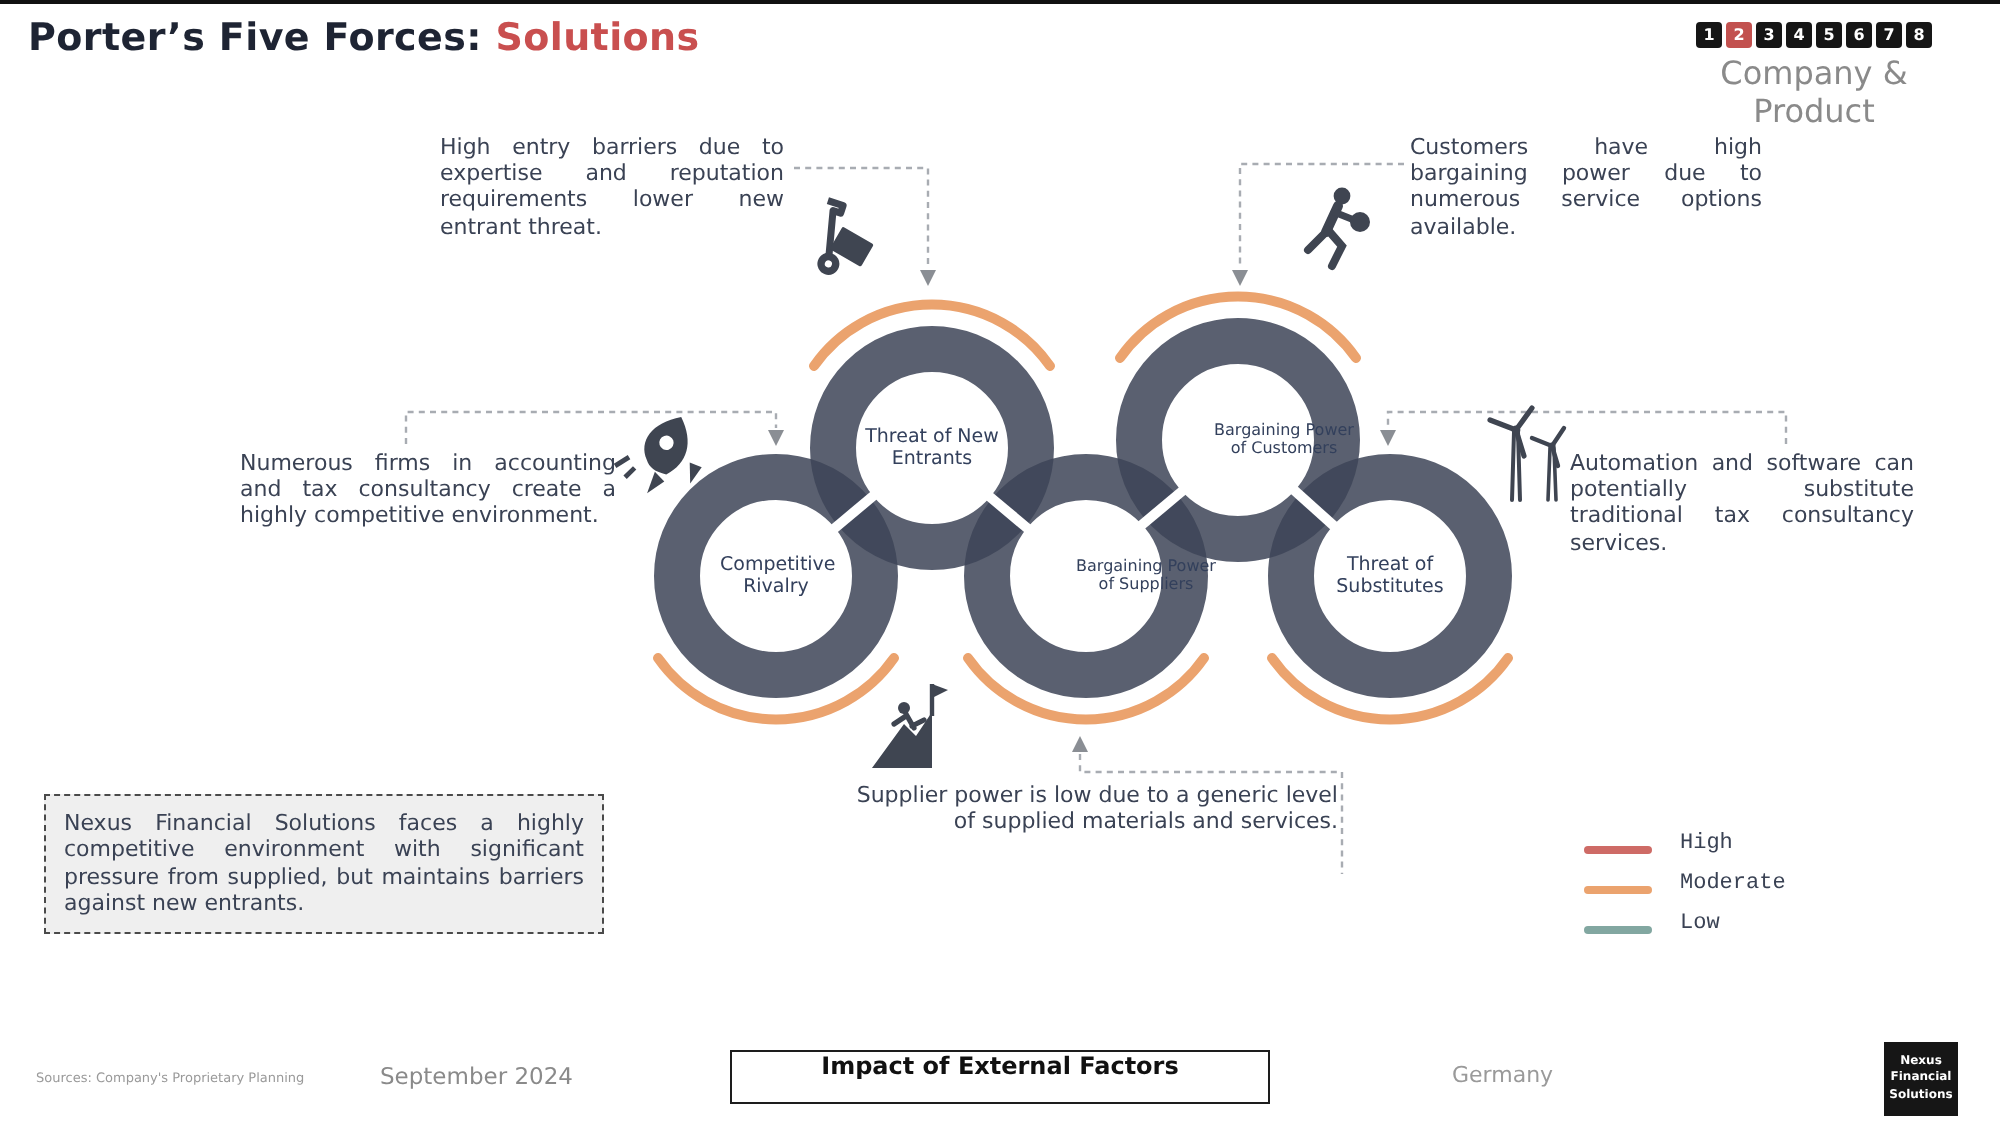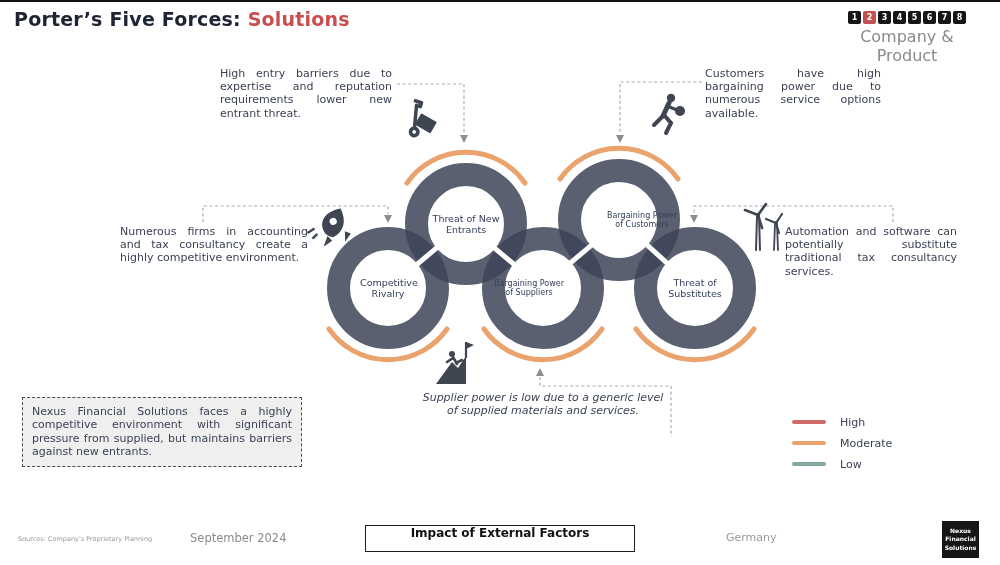--- a/index.html
+++ b/index.html
@@ -20,21 +20,21 @@
   .pager-caption{position:absolute;left:848px;top:27px;width:118px;text-align:center;
     font-size:16px;color:#8A8A8A;}
   
   svg.layer{position:absolute;left:0;top:0;}
   .force-label{position:absolute;transform:translate(-50%,-50%);text-align:center;
     color:#33405C;line-height:1.18;font-weight:400;}
   .annot{position:absolute;font-size:11px;line-height:1.2;color:#3A4254;
     text-align:justify;text-justify:inter-word;}
   
   .legend{position:absolute;left:792px;top:416px;}
-  .legend .row{display:flex;align-items:center;gap:14px;margin-bottom:8px;}
+  .legend .row{display:flex;align-items:flex-end;gap:14px;margin-bottom:8px;font-family:Liberation Mono, monospace;}
   .legend .lab{font-size:11px;color:#3A4254;}
   
   .insight{position:absolute;left:22px;top:397px;width:260px;background:#EFEFEF;
     border:1.5px dashed #4A4A4A;padding:7px 9px;font-size:11px;line-height:1.22;
     color:#3A4254;text-align:justify;text-justify:inter-word;}
   
   .f-sources{position:absolute;left:18px;top:535px;font-size:6.5px;color:#9A9A9A;}
   .f-date{position:absolute;left:190px;top:531px;font-size:11.5px;color:#8A8A8A;}
   .f-box{position:absolute;left:365px;top:525px;width:268px;height:25px;border:1.5px solid #1d1d1d;
     display:flex;align-items:flex-start;justify-content:center;font-size:12px;font-weight:bold;color:#111;background:#fff;}
@@ -149,29 +149,29 @@
       <path d="M30 2 L30 18" fill="none" stroke-width="2.2"></path>
       <path d="M30 2 L38 5 L30 9 Z" stroke="none"></path>
       <circle cx="16" cy="14" r="3" stroke="none"></circle>
       <path d="M17 17 L21 24 M17 18 L11 22 M20 23 L26 20" fill="none" stroke-width="2.6" stroke-linecap="round"></path>
     </g>
   </g>
 </svg>
 
 <div class="force-label" style="left:388px;top:288px;width:56px;font-size:9.5px;">Competitive Rivalry</div>
 <div class="force-label" style="left:466px;top:224px;width:84px;font-size:9.5px;">Threat of New Entrants</div>
-<div class="force-label" style="left:529px;top:288px;width:74px;font-size:8px;">Bargaining Power of Suppliers</div>
+<div class="force-label" style="left:573px;top:288px;width:74px;font-size:8px;">Bargaining Power of Suppliers</div>
 <div class="force-label" style="left:619px;top:220px;width:78px;font-size:8px;margin-left:23px;">Bargaining Power of Customers</div>
 <div class="force-label" style="left:695px;top:288px;width:70px;font-size:9.5px;">Threat of Substitutes</div>
 
 <div class="annot" style="left:220px;top:67px;width:172px;">High entry barriers due to expertise and reputation requirements lower new entrant threat.</div>
 <div class="annot" style="left:705px;top:67px;width:176px;">Customers have high bargaining power due to numerous service options available.</div>
 <div class="annot" style="left:120px;top:225px;width:188px;">Numerous firms in accounting and tax consultancy create a highly competitive environment.</div>
 <div class="annot" style="left:785px;top:225px;width:172px;">Automation and software can potentially substitute traditional tax consultancy services.</div>
-<div class="annot" style="left:417px;top:391px;width:252px;text-align:center;font-style:italic;">Supplier power is low due to a generic level of supplied materials and services.</div>
+<div class="annot" style="left:417px;top:391px;width:252px;text-align:right;">Supplier power is low due to a generic level of supplied materials and services.</div>
 
 <div class="legend">
   <div class="row">
     <svg width="34" height="5">
         <rect width="34" height="4" rx="2" fill="#CE6B66"></rect>
       </svg>
     <span class="lab">High</span>
   </div>
   <div class="row">
     <svg width="34" height="5">

